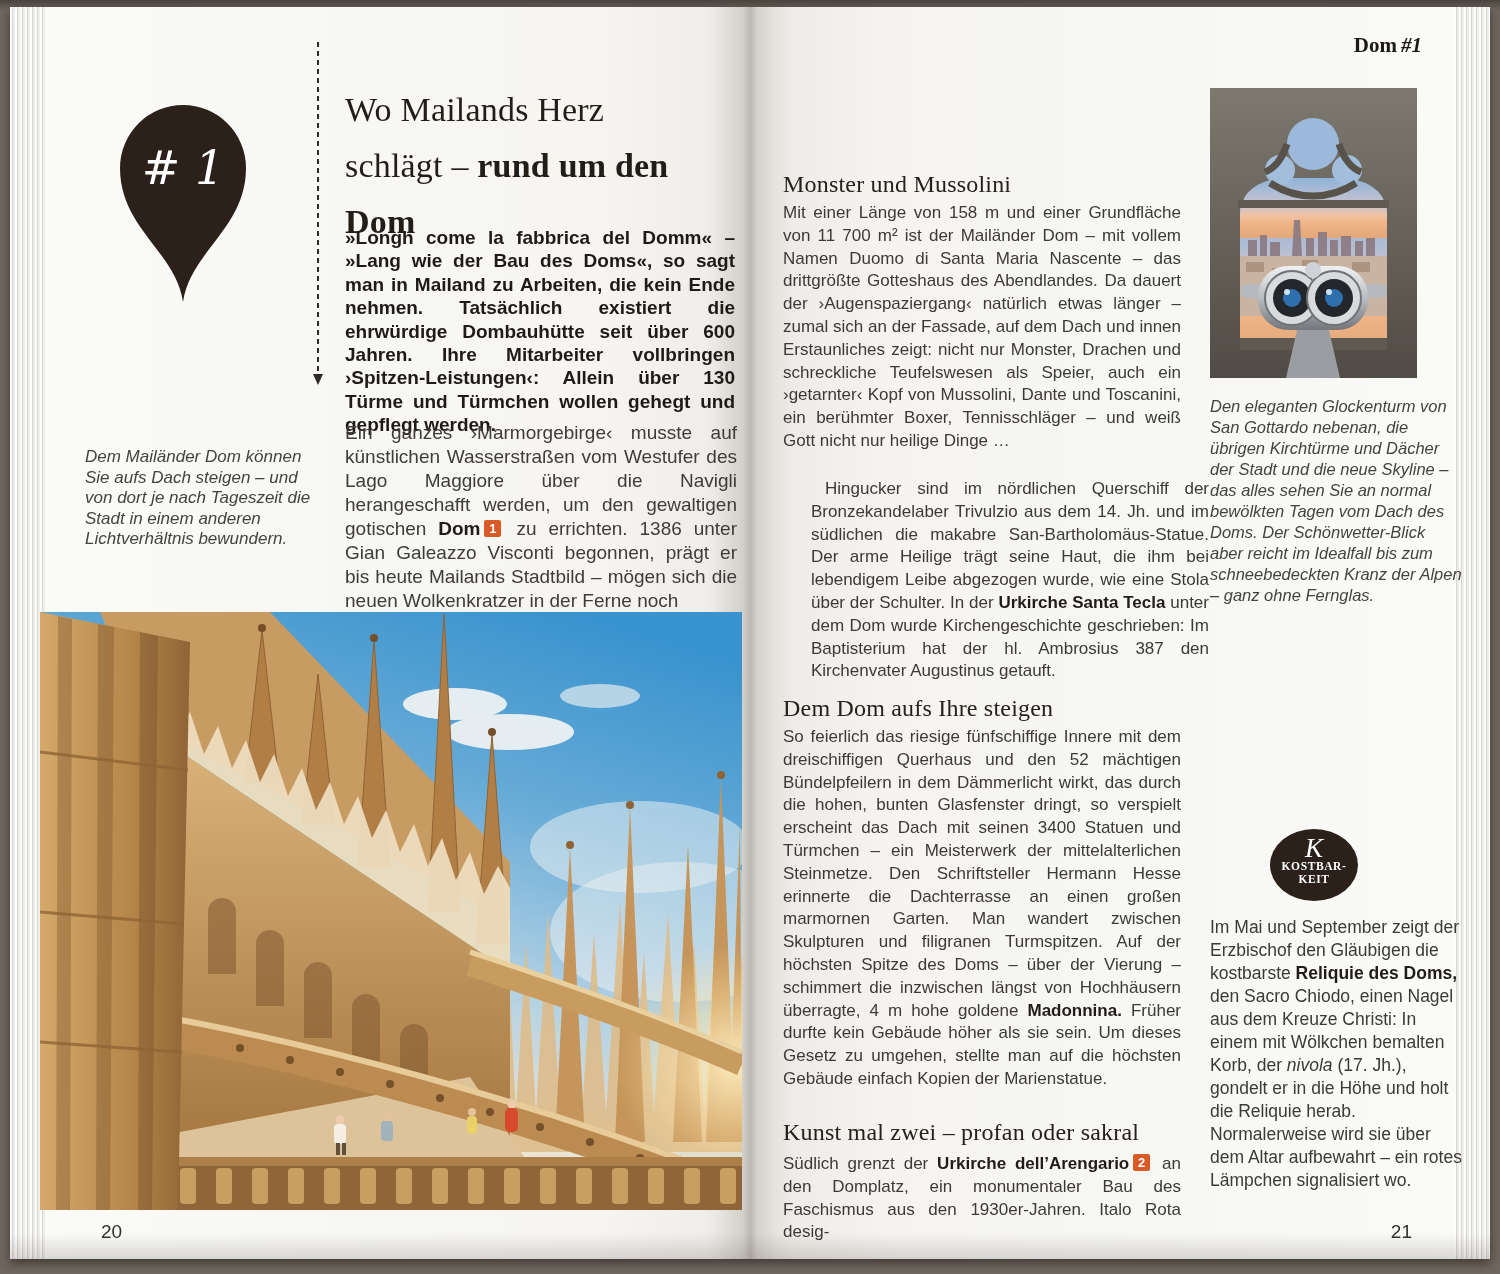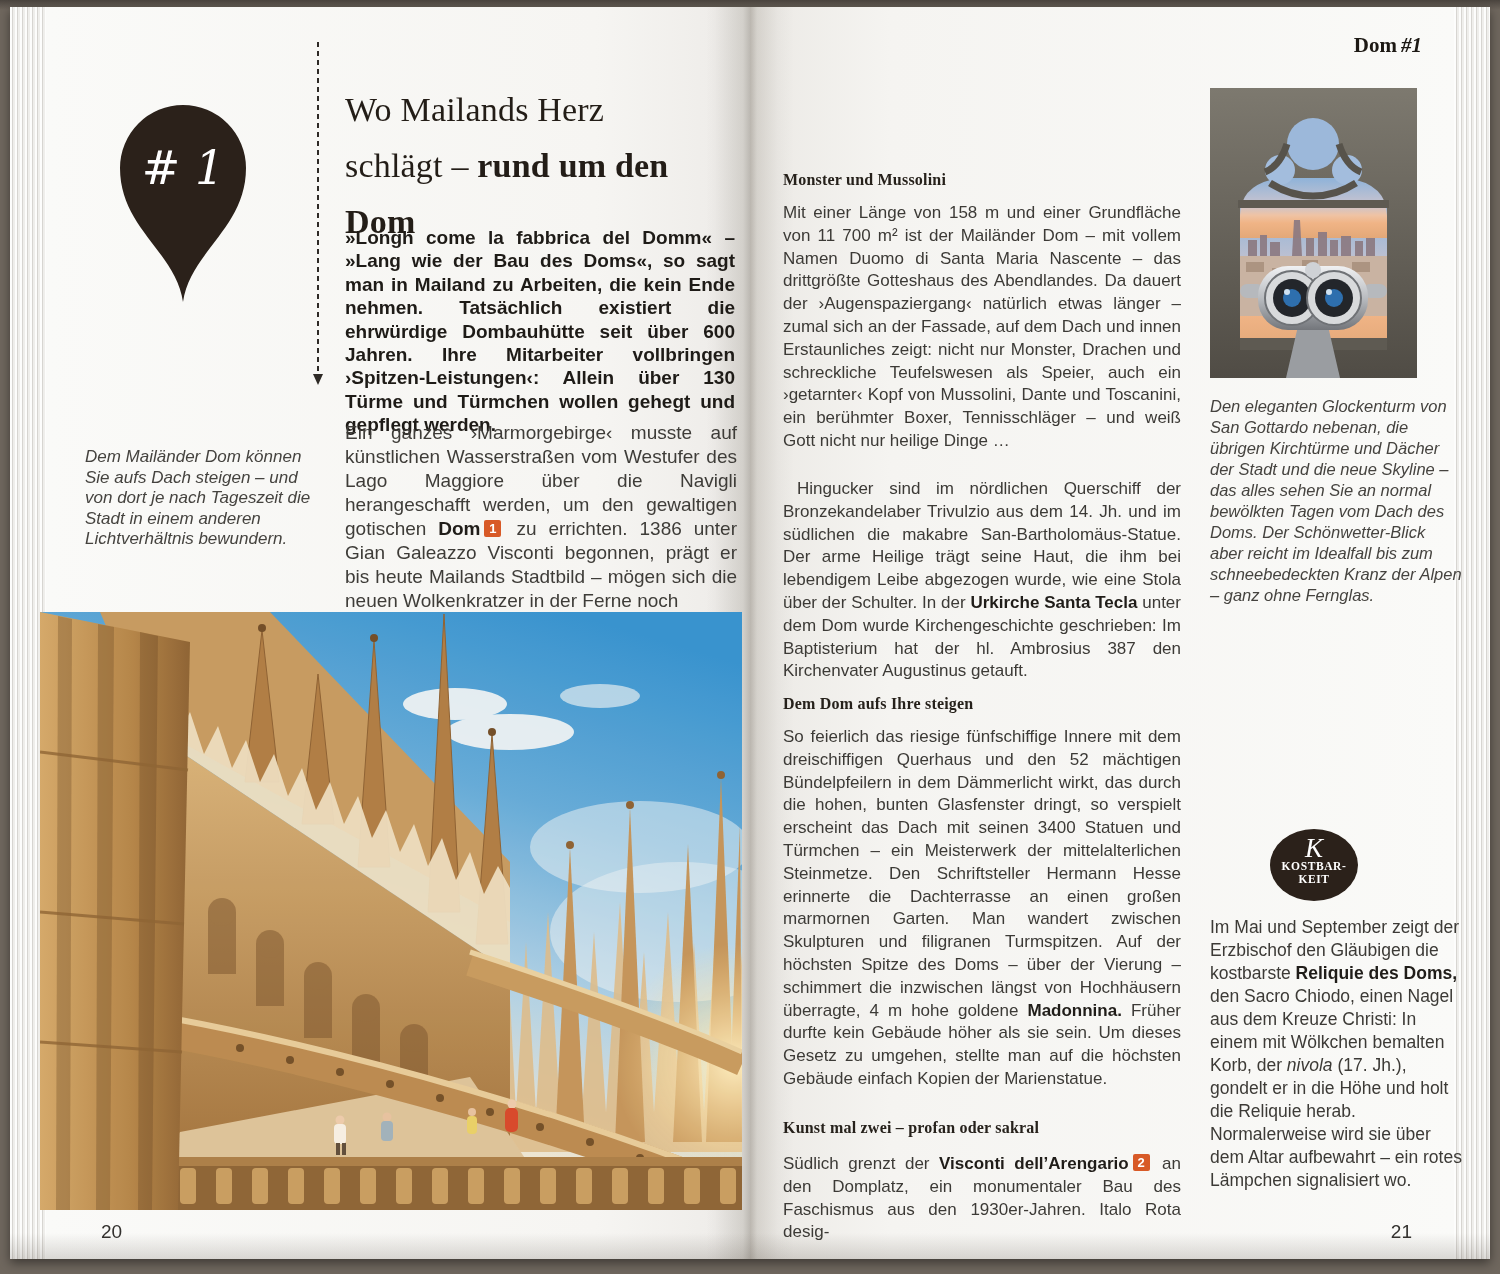--- a/index.html
+++ b/index.html
@@ -51,25 +51,25 @@
   .folio-left { left:101px; top:1221px; }
 
   
   .running-head { position:absolute; top:33px; right:78px;
       font-family:"Liberation Serif","DejaVu Serif",serif; font-size:21px; color:#1d1914;text-align:center; }
   .rh-bold { font-weight:700; }
   .rh-num  { font-style:italic; font-weight:700; margin-left:4px; }
   .rp { position:absolute; left:783px; width:398px; font-size:17px; line-height:22.8px; color:#3c3a36; }
   .p1 { top:80px; }
   .subhead { position:absolute; left:783px; width:398px;
-      font-family:"Liberation Serif","DejaVu Serif",serif; font-weight:700;
-      font-size:16px; color:#26211b; letter-spacing:.2px; }
+      font-family:"Liberation Serif","DejaVu Serif",serif; font-weight:400;
+      font-size:24px; color:#26211b; letter-spacing:.2px; }
   .sh1 { top:171px; }
   .p2  { top:202px; }
-  .p3  { top:478px; text-indent:14px; }
+  .p3  { top:478px; text-indent:14px;margin-left:28px; }
   .sh2 { top:695px; }
   .p4  { top:726px; }
   .sh3 { top:1119px; }
   .p5  { top:1153px; }
 
   .marker { display:inline-block; min-width:17px; height:17px; line-height:17px; padding:0 2px;
       background:#d85a27; border-radius:2px; color:#fff; font-weight:700; font-size:13px;
       text-align:center; transform:translateY(-2px); margin:0 3px 0 4px; }
 
   
@@ -258,21 +258,21 @@
 
 
   <h2 class="subhead sh1">Monster und Mussolini</h2>
   <p class="rp p2 jt">Mit einer Länge von 158 m und einer Grundfläche von 11 700 m² ist der Mailänder Dom – mit vollem Namen Duomo di Santa Maria Nascente – das drittgrößte Gotteshaus des Abendlandes. Da dauert der ›Augenspaziergang‹ natürlich etwas länger – zumal sich an der Fassade, auf dem Dach und innen Erstaunliches zeigt: nicht nur Monster, Drachen und schreckliche Teufelswesen als Speier, auch ein ›getarnter‹ Kopf von Mussolini, Dante und Toscanini, ein berühmter Boxer, Tennisschläger – und weiß Gott nicht nur heilige Dinge …</p>
   <p class="rp p3 jt"><span>Hingucker sind im nördlichen Querschiff der Bronzekandelaber Trivulzio aus dem 14. Jh. und im südlichen die makabre San-Bartholomäus-Statue. Der arme Heilige trägt seine Haut, die ihm bei lebendigem Leibe abgezogen wurde, wie eine Stola über der Schulter. In der </span><strong class="b">Urkirche Santa Tecla</strong><span> unter dem Dom wurde Kirchengeschichte geschrieben: Im Baptisterium hat der hl. Ambrosius 387 den Kirchenvater Augustinus getauft.</span></p>
 
   <h2 class="subhead sh2">Dem Dom aufs Ihre steigen</h2>
   <p class="rp p4 jt"><span>So feierlich das riesige fünfschiffige Innere mit dem dreischiffigen Querhaus und den 52 mächtigen Bündelpfeilern in dem Dämmerlicht wirkt, das durch die hohen, bunten Glasfenster dringt, so verspielt erscheint das Dach mit seinen 3400 Statuen und Türmchen – ein Meisterwerk der mittelalterlichen Steinmetze. Den Schriftsteller Hermann Hesse erinnerte die Dachterrasse an einen großen marmornen Garten. Man wandert zwischen Skulpturen und filigranen Turmspitzen. Auf der höchsten Spitze des Doms – über der Vierung – schimmert die inzwischen längst von Hochhäusern überragte, 4 m hohe goldene </span><strong class="b">Madonnina.</strong><span> Früher durfte kein Gebäude höher als sie sein. Um dieses Gesetz zu umgehen, stellte man auf die höchsten Gebäude einfach Kopien der Marienstatue.</span></p>
 
   <h2 class="subhead sh3">Kunst mal zwei – profan oder sakral</h2>
-  <p class="rp p5 jt"><span>Südlich grenzt der </span><strong class="b">Visconti dell’Arengario</strong><span class="marker">2</span><span> an den Domplatz, ein monumentaler Bau des Faschismus aus den 1930er-Jahren. Italo Rota desig-</span></p>
+  <p class="rp p5 jt"><span>Südlich grenzt der </span><strong class="b">Urkirche dell’Arengario</strong><span class="marker">2</span><span> an den Domplatz, ein monumentaler Bau des Faschismus aus den 1930er-Jahren. Italo Rota desig-</span></p>
 
   <div class="side-photo">
     <svg viewBox="0 0 207 290" preserveAspectRatio="none">
       <defs>
         <linearGradient id="stG" x1="0" y1="0" x2="0" y2="1">
           <stop offset="0" stop-color="#7d796f"></stop>
             <stop offset="1" stop-color="#504c45"></stop>
         </linearGradient>
         <linearGradient id="sk2" x1="0" y1="0" x2="0" y2="1">
           <stop offset="0" stop-color="#8fb3d9"></stop>

